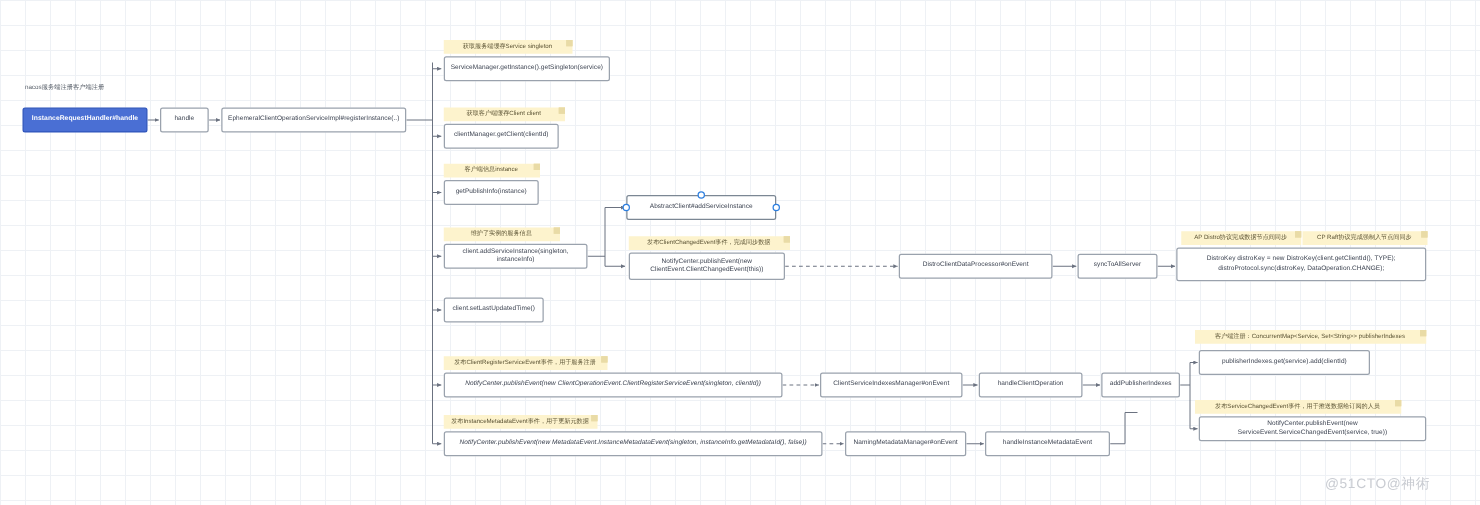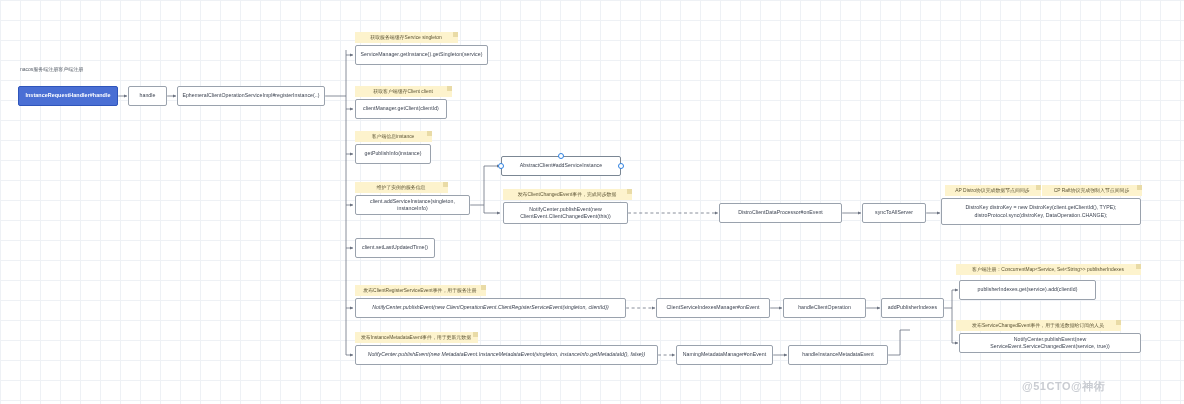--- a/index.html
+++ b/index.html
@@ -202,15 +202,15 @@
 
   <div class="note" style="left:956px;top:320px;width:165px;">发布ServiceChangedEvent事件，用于推送数据给订阅的人员</div>
   <div class="node" style="left:959px;top:333px;width:182px;height:20px;">NotifyCenter.publishEvent(new ServiceEvent.ServiceChangedEvent(service, true))</div>
 
   <div class="note" style="left:355px;top:332px;width:123px;">发布InstanceMetadataEvent事件，用于更新元数据</div>
   <div class="node italic" style="left:355px;top:345px;width:303px;height:20px;">NotifyCenter.publishEvent(new MetadataEvent.InstanceMetadataEvent(singleton, instanceInfo.getMetadataId(), false))</div>
 
   <div class="node" style="left:676px;top:345px;width:97px;height:20px;">NamingMetadataManager#onEvent</div>
   <div class="node" style="left:788px;top:345px;width:100px;height:20px;">handleInstanceMetadataEvent</div>
 
-  <div class="watermark" style="left:1022px;top:379px;font-weight:bold;">@51CTO@神術</div>
+  <div class="watermark" style="left:1060px;top:379px;">@51CTO@神術</div>
 
 </div>
 
 </body></html>

